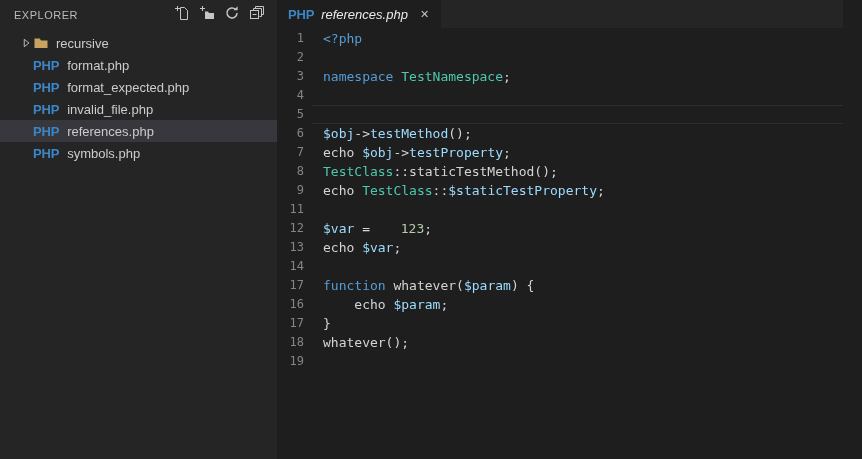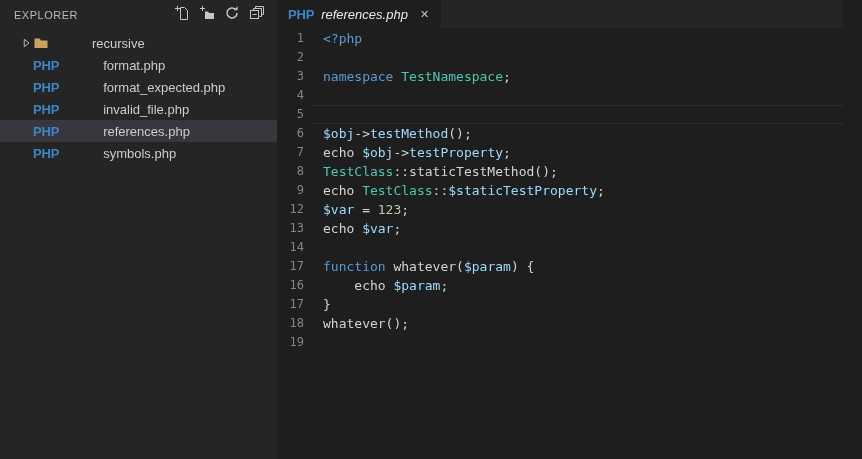--- a/index.html
+++ b/index.html
@@ -14,40 +14,40 @@
   .actions { display:flex; gap:5px; }
   .action-btn { width:20px; height:20px; display:flex; align-items:center; justify-content:center; cursor:pointer; border-radius:3px; }
 
   .file-list { margin-top:2px; }
   .row { height:22px; display:flex; align-items:center; font-size:13px; color:#cccccc; cursor:pointer; padding-left:33px; }
   .row.folder { padding-left:19px; }
   .row.selected { background:var(--sel-row,#37373d); }
   .chevron { width:14px; height:16px; display:flex; align-items:center; flex:none; }
   .foldericon { width:16px; height:16px; margin-right:7px; flex:none; display:flex; align-items:center; }
   .php-badge { color:var(--php,#3c85c7); font-size:13px; font-weight:bold; letter-spacing:-.2px; margin-right:8px; flex:none; font-style:normal; }
-  .row-label { white-space:nowrap;margin-left:36px; }
+  .row-label { white-space:nowrap; }
 
   
   .editor-area { flex:1; display:flex; flex-direction:column; background:#1e1e1e; min-width:0; }
   .tabbar { height:28px; background:#252526; display:flex; flex:none; }
   .tab { background:#1e1e1e; display:flex; align-items:center; padding:0 9px 0 11px; cursor:pointer; }
   .tab .php-badge { margin-right:7px; }
   .tab-label { color:#eaeaea; font-size:13px; font-style:italic; }
   .tab-close { color:#c5c5c5; font-size:11px; margin-left:9px; padding:2px 3px; border-radius:3px; cursor:pointer; }
 
   .code { flex:1; padding-top:1px; font-family:"DejaVu Sans Mono","Liberation Mono",monospace; font-size:13px; line-height:19px; position:relative; overflow:hidden; }
   .code-line { display:flex; height:19px; white-space:pre; position:relative; }
   .line-num { width:27px; flex:none; text-align:right; color:#858585; font-size:12px; }
   .line-text { margin-left:19px; color:var(--plain,#d4d4d4); }
   .line-hl { position:absolute; left:35px; right:0; top:0; bottom:0; border-top:1px solid #2e2e30; border-bottom:1px solid #2e2e30; pointer-events:none; }
   .t-k { color:var(--kw,#569cd6); }
   .t-cl { color:var(--cl,#4ec9b0);margin-top:18px; }
   .t-v { color:var(--v,#9cdcfe); }
   .t-m { color:var(--m,#9cdcfe);margin-top:35px; }
-  .t-n { color:var(--n,#b5cea8); }
+  .t-n { color:var(--n,#b5cea8);margin-left:23px; }
   .t-p { color:var(--plain,#d4d4d4); }
 </style>
 </head>
 <body>
 
 <div class="app">
 
   <aside class="sidebar">
     <div class="sidebar-header">
       <span class="sidebar-title">EXPLORER</span>
@@ -128,20 +128,21 @@
     <div class="code" id="code">
         <div class="code-line"><span class="line-num">1</span><span class="line-text"><span class="t-k">&lt;?php</span></span></div>
         <div class="code-line"><span class="line-num">2</span><span class="line-text"></span></div>
         <div class="code-line"><span class="line-num">3</span><span class="line-text"><span class="t-k">namespace</span><span class="t-p"> </span><span class="t-cl">TestNamespace</span><span class="t-p">;</span></span></div>
         <div class="code-line"><span class="line-num">4</span><span class="line-text"></span></div>
         <div class="code-line"><span class="line-num">5</span><div class="line-hl"></div></div>
         <div class="code-line"><span class="line-num">6</span><span class="line-text"><span class="t-v">$obj</span><span class="t-p">-&gt;</span><span class="t-m">testMethod</span><span class="t-p">();</span></span></div>
         <div class="code-line"><span class="line-num">7</span><span class="line-text"><span class="t-p">echo </span><span class="t-v">$obj</span><span class="t-p">-&gt;</span><span class="t-m">testProperty</span><span class="t-p">;</span></span></div>
         <div class="code-line"><span class="line-num">8</span><span class="line-text"><span class="t-cl">TestClass</span><span class="t-p">::staticTestMethod();</span></span></div>
         <div class="code-line"><span class="line-num">9</span><span class="line-text"><span class="t-p">echo </span><span class="t-cl">TestClass</span><span class="t-p">::</span><span class="t-v">$staticTestProperty</span><span class="t-p">;</span></span></div>
+        <div class="code-line"><span class="line-num">11</span><span class="line-text"></span></div>
         <div class="code-line"><span class="line-num">12</span><span class="line-text"><span class="t-v">$var</span><span class="t-p"> = </span><span class="t-n">123</span><span class="t-p">;</span></span></div>
         <div class="code-line"><span class="line-num">13</span><span class="line-text"><span class="t-p">echo </span><span class="t-v">$var</span><span class="t-p">;</span></span></div>
         <div class="code-line"><span class="line-num">14</span><span class="line-text"></span></div>
         <div class="code-line"><span class="line-num">17</span><span class="line-text"><span class="t-k">function</span><span class="t-p"> whatever(</span><span class="t-v">$param</span><span class="t-p">) {</span></span></div>
         <div class="code-line"><span class="line-num">16</span><span class="line-text"><span class="t-p">    echo </span><span class="t-v">$param</span><span class="t-p">;</span></span></div>
         <div class="code-line"><span class="line-num">17</span><span class="line-text"><span class="t-p">}</span></span></div>
         <div class="code-line"><span class="line-num">18</span><span class="line-text"><span class="t-p">whatever();</span></span></div>
         <div class="code-line"><span class="line-num">19</span><span class="line-text"></span></div>
       </div>
   </main>

